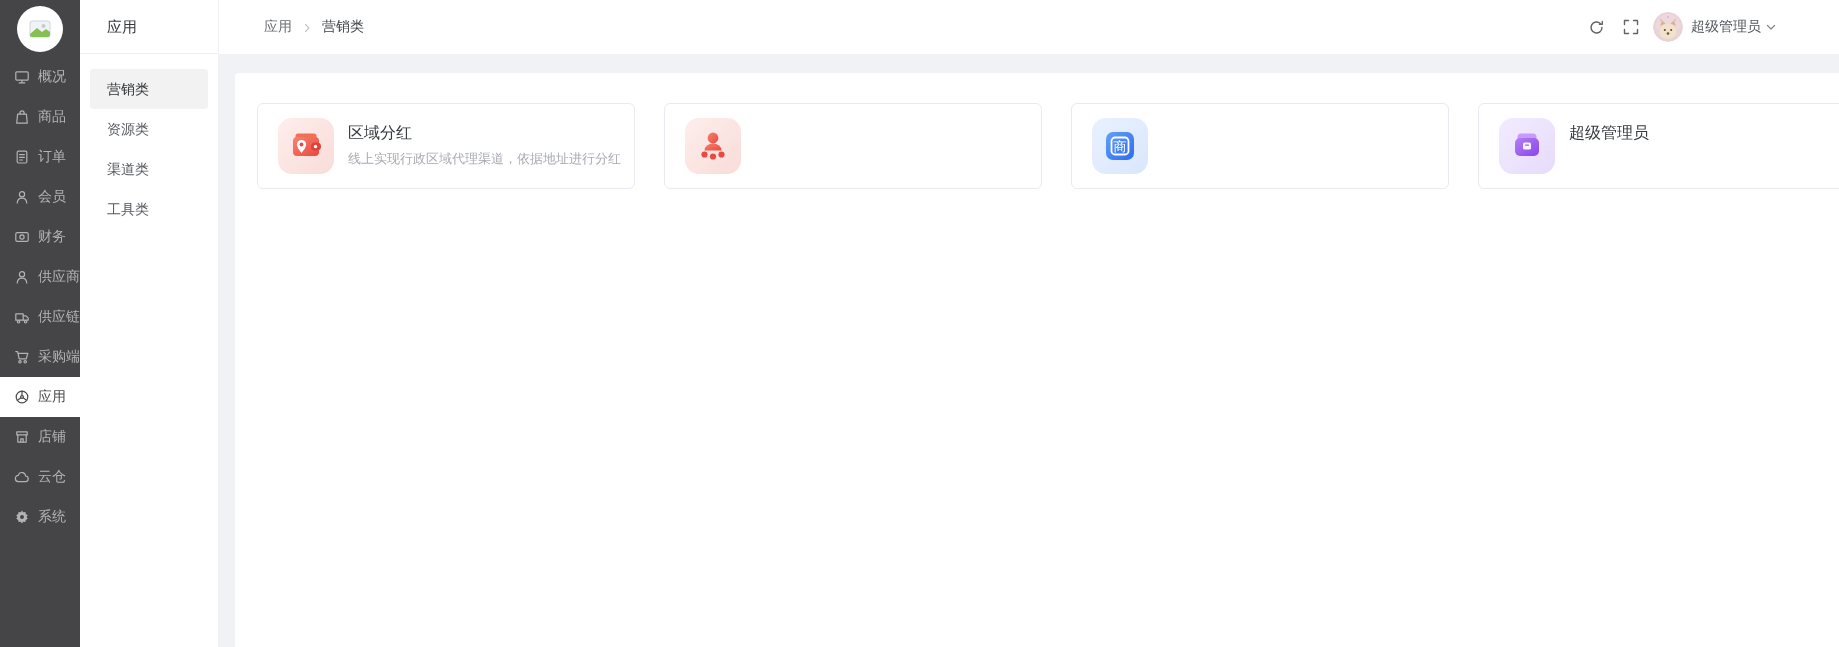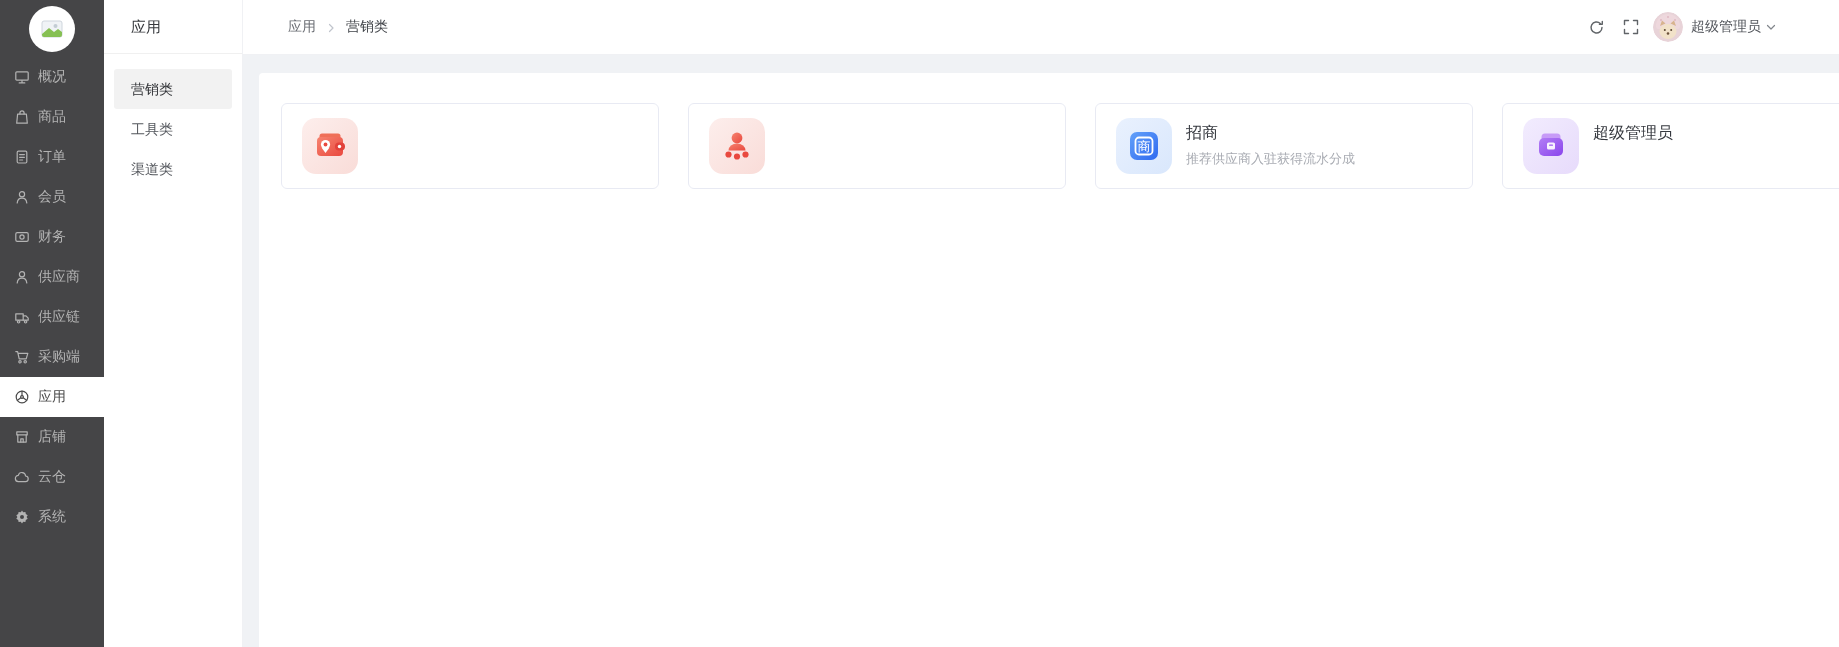--- a/index.html
+++ b/index.html
@@ -1,21 +1,21 @@
 <!DOCTYPE html>
 <html><head>
 <meta charset="utf-8">
 <style>
   * { box-sizing: border-box; margin: 0; padding: 0; }
   html,body { width:1839px; height:647px; overflow:hidden; }
   body { font-family:"Liberation Sans", sans-serif; background:#f0f2f5; font-size:14px; }
   .layout { display:flex; height:100%; }
 
   
-  .app-sidebar { width:104px; flex-shrink:0; background:#454547; color:#b3b3b3; }
+  .app-sidebar { width:80px; flex-shrink:0; background:#454547; color:#b3b3b3; }
   .logo-wrap { height:57px; display:flex; align-items:center; justify-content:center; }
   .logo-circle { width:46px; height:46px; border-radius:50%; background:#fff; display:flex; align-items:center; justify-content:center; }
   .nav-item { height:40px; display:flex; align-items:center; padding-left:14px; gap:8px; font-size:14px; cursor:pointer; white-space:nowrap; }
   .nav-item.active { background:#ffffff; color:#4a4a4a; }
   .nav-item .ico { width:16px; height:16px; display:inline-flex; flex-shrink:0; }
   .nav-item .ico svg { width:16px; height:16px; }
 
   
   .sub-sidebar { width:139px; flex-shrink:0; background:#fff; border-right:1px solid #f0f1f4; }
   .sub-title { height:54px; line-height:54px; padding-left:27px; font-size:15px; color:#36383c; border-bottom:1px solid #f0f0f0; }
@@ -185,24 +185,27 @@
   </aside>
 
   <aside class="sub-sidebar">
     <div class="sub-title">应用</div>
     <div class="sub-items">
 
     <div class="sub-item active">
           <span>营销类</span>
         </div>
         <div class="sub-item">
-          <span>工具类</span>
+          <span>资源类</span>
         </div>
         <div class="sub-item">
           <span>渠道类</span>
+        </div>
+        <div class="sub-item">
+          <span>工具类</span>
         </div>
       </div>
   </aside>
 
   <div class="main">
     <header class="topbar">
       <div class="breadcrumb">
         <span class="crumb-root">应用</span>
         <span class="crumb-sep">
           <svg width="12" height="12" viewBox="0 0 12 12" fill="none">
@@ -264,20 +267,24 @@
                   </defs>
     <rect x="17.5" y="15.5" width="21" height="8" rx="2.5" fill="#ef6f58"></rect>
     <rect x="15" y="19" width="26" height="19" rx="4" fill="url(#grW)"></rect>
     <rect x="33" y="24.5" width="10" height="8" rx="4" fill="#e2413a"></rect>
     <circle cx="37.5" cy="28.5" r="1.7" fill="#ffffff"></circle>
     <circle cx="23.5" cy="26.5" r="4.6" fill="#ffffff"></circle>
     <path d="M23.5 35l-4-5.4h8z" fill="#ffffff"></path>
     <circle cx="23.5" cy="26.5" r="1.9" fill="#e9493f"></circle>
                 </svg>
               </span>
+              <div class="card-body">
+                <div class="card-title">区域分红</div>
+                <div class="card-desc">线上实现行政区域代理渠道，依据地址进行分红</div>
+              </div>
             </div>
             <div class="card">
               <span class="card-icon red">
                 <svg viewBox="0 0 56 56">
                   <defs>
                     <linearGradient id="grN" x1="0" y1="0" x2="1" y2="1">
                       <stop offset="0" stop-color="#f6836f"></stop>
                       <stop offset="1" stop-color="#e9493f"></stop>
                     </linearGradient>
                   </defs>
@@ -296,24 +303,20 @@
                     <linearGradient id="grB" x1="0" y1="0" x2="1" y2="1">
                       <stop offset="0" stop-color="#63a1f9"></stop>
                       <stop offset="1" stop-color="#2f6af0"></stop>
                     </linearGradient>
                   </defs>
     <rect x="14" y="14" width="28" height="28" rx="7" fill="url(#grB)"></rect>
     <rect x="19.5" y="19.5" width="17" height="17" rx="3.5" fill="none" stroke="#ffffff" stroke-width="1.8"></rect>
     <text x="28" y="32.5" text-anchor="middle" font-size="13" fill="#ffffff" font-family="Liberation Sans, sans-serif">商</text>
                 </svg>
               </span>
-              <div class="card-body">
-                <div class="card-title">招商</div>
-                <div class="card-desc">推荐供应商入驻获得流水分成</div>
-              </div>
             </div>
             <div class="card">
               <span class="card-icon purple">
                 <svg viewBox="0 0 56 56">
                   <defs>
                     <linearGradient id="grP" x1="0" y1="0" x2="1" y2="1">
                       <stop offset="0" stop-color="#b27ef5"></stop>
                       <stop offset="1" stop-color="#8a45ec"></stop>
                     </linearGradient>
                   </defs>

